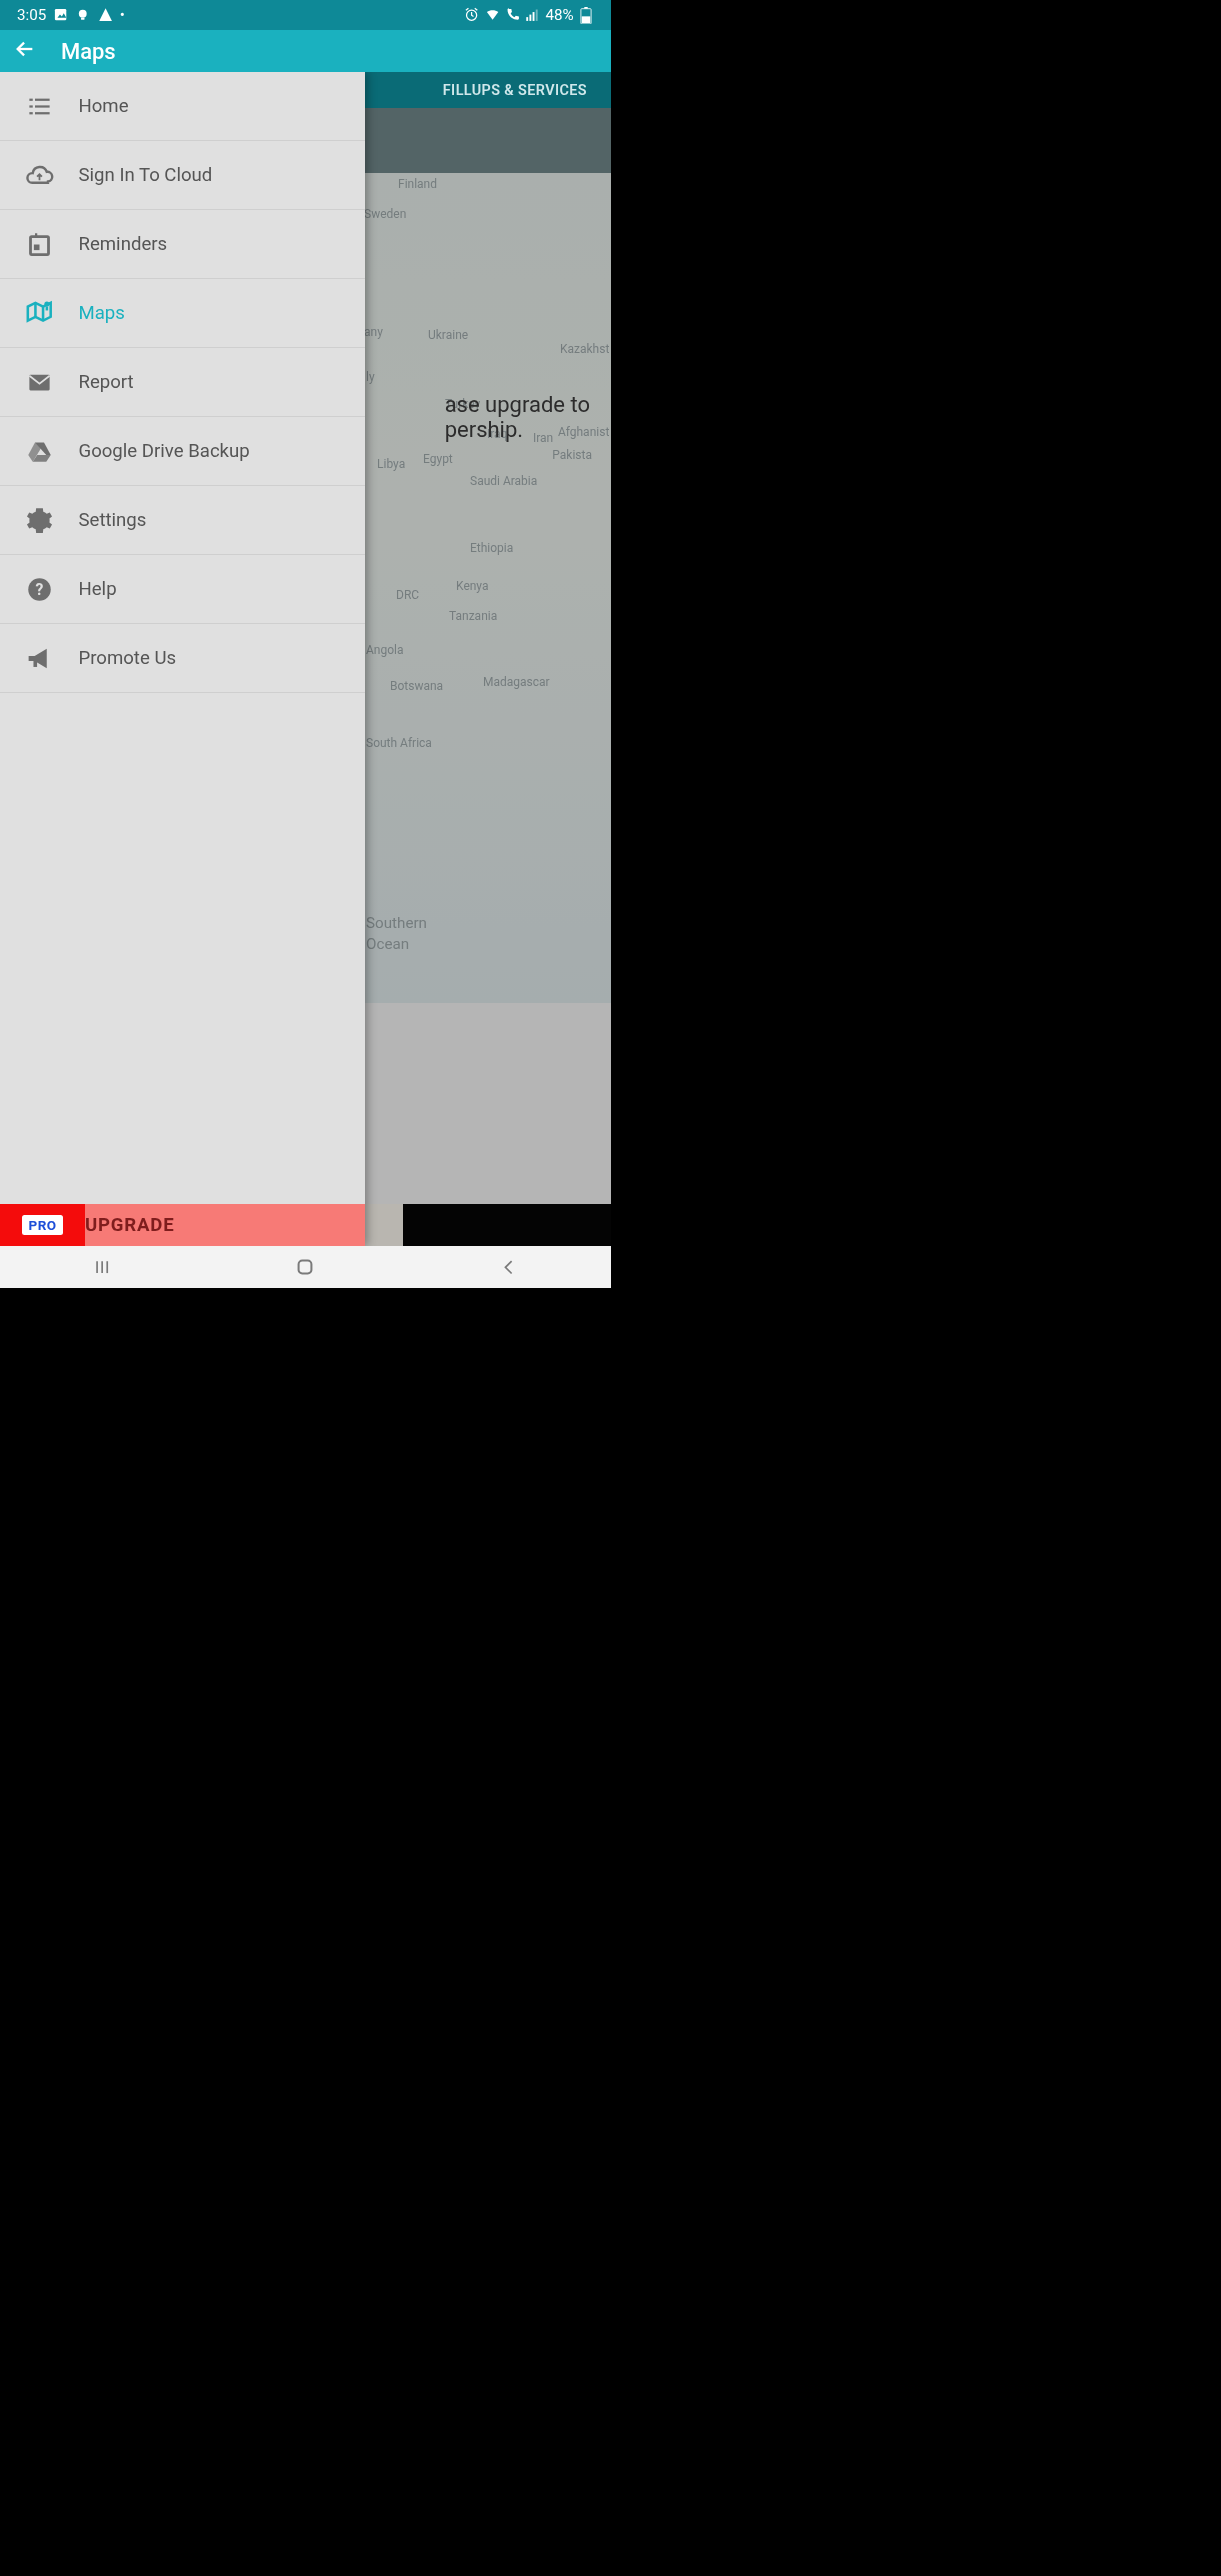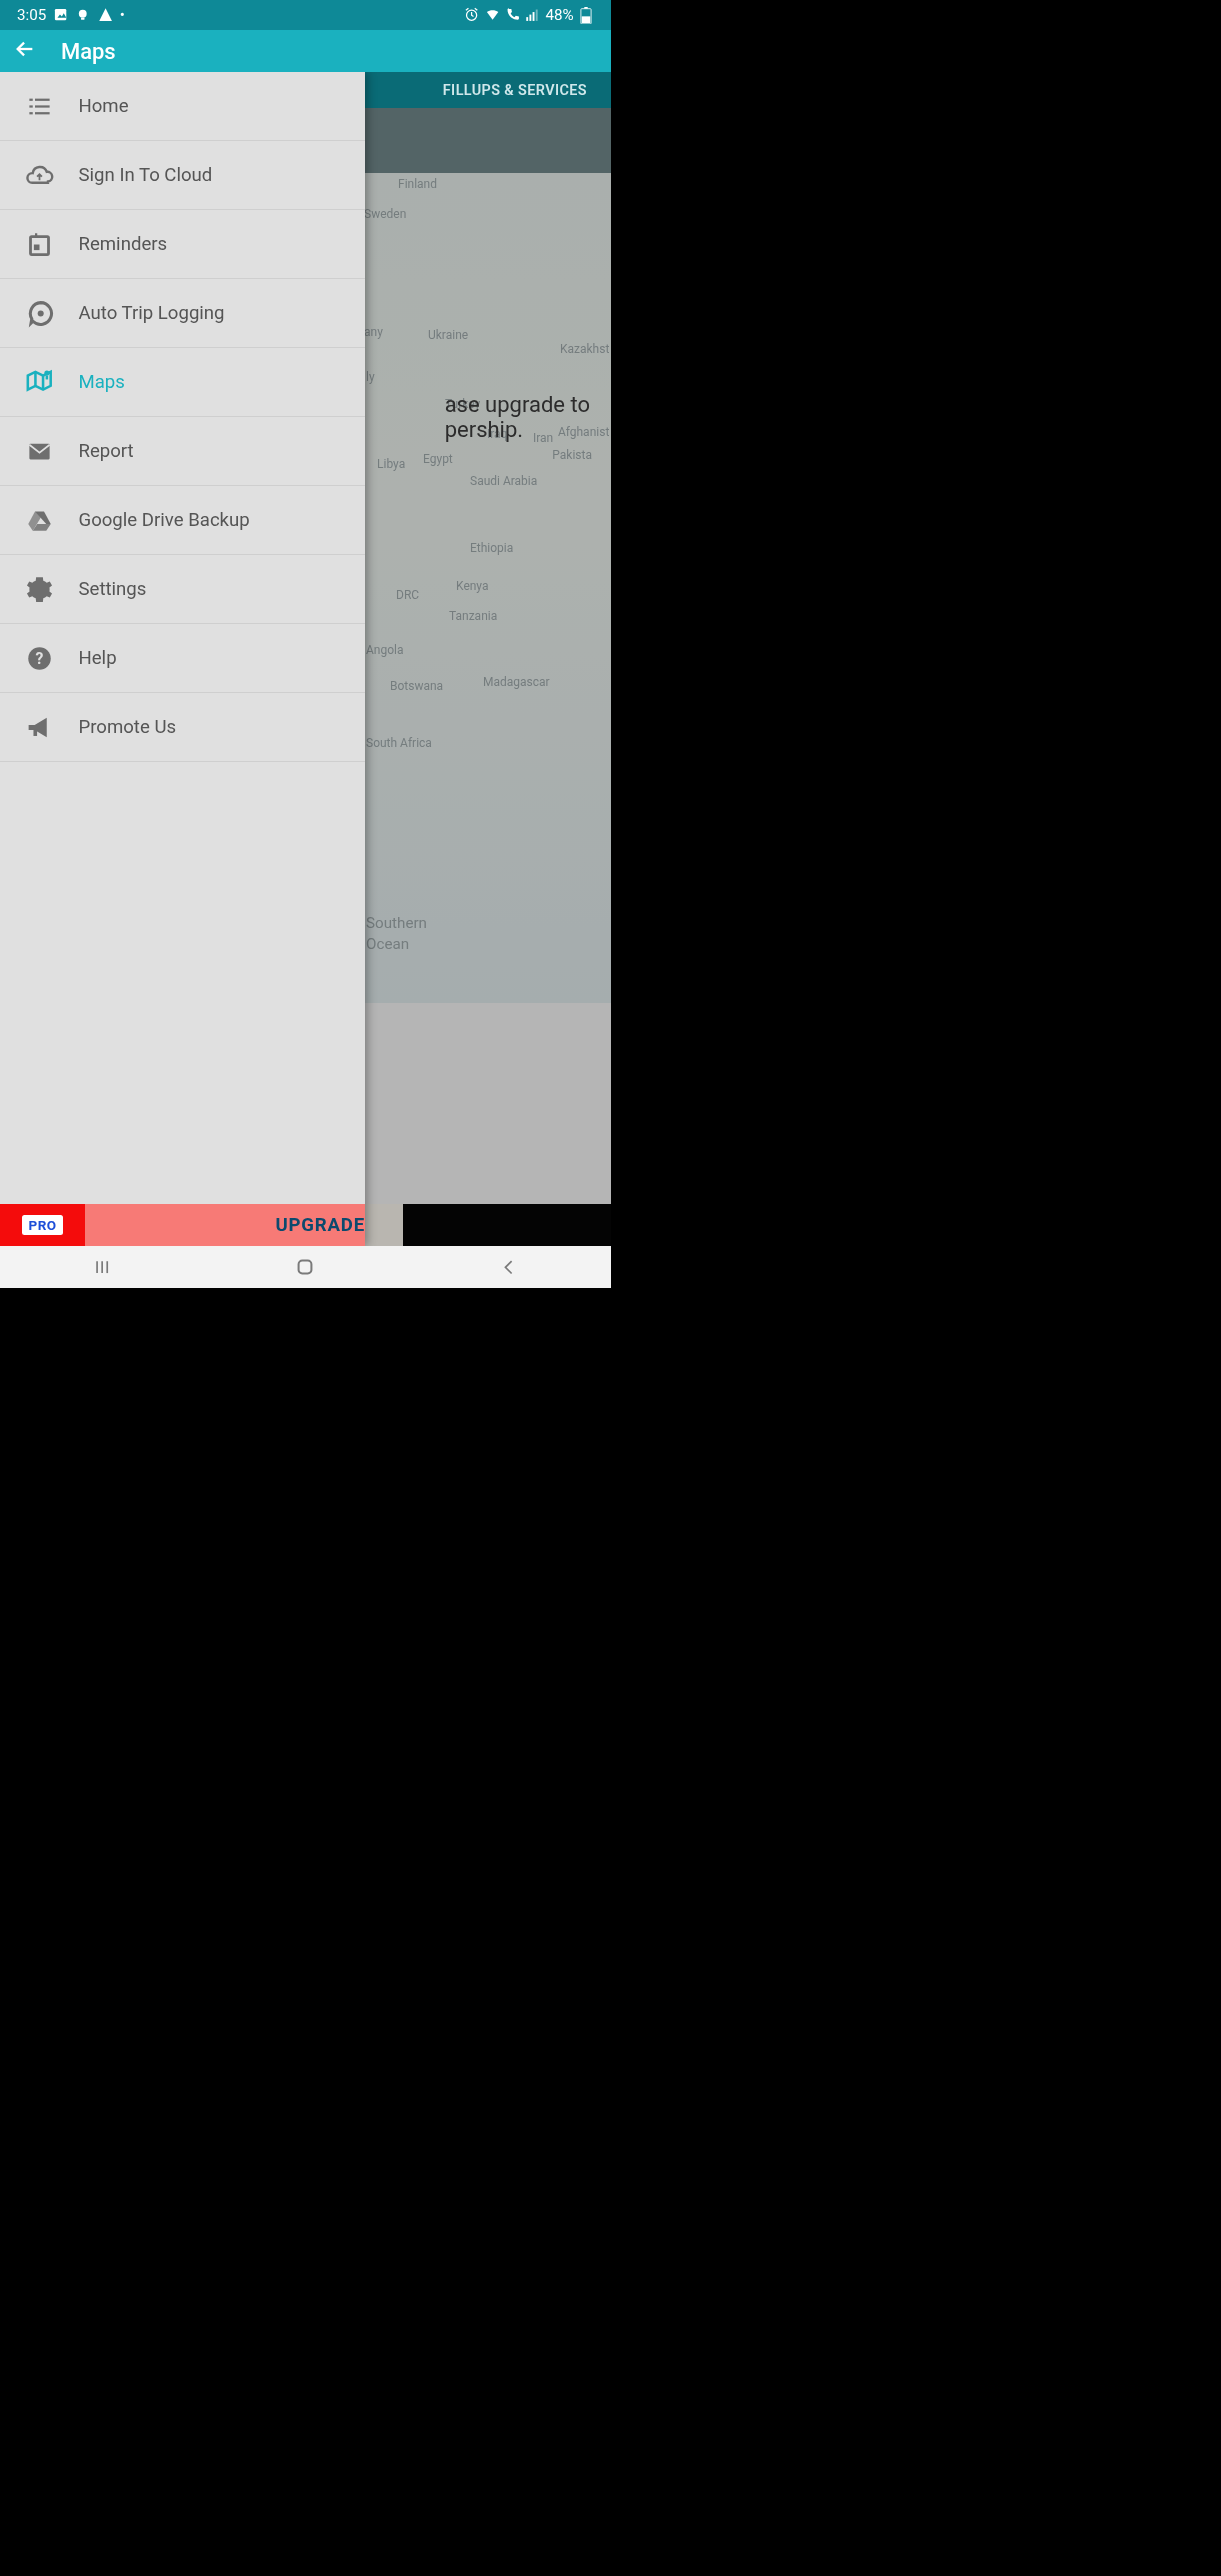--- a/index.html
+++ b/index.html
@@ -204,24 +204,24 @@
     color: #1d4ed8;
     font-weight: 700;
     font-size: 13.5px;
     padding: 1.7px 6.8px;
     border-radius: 2.5px;
     letter-spacing: 0.4px;
   }
   .upgrade-btn {
     flex: 1;
     background: #f77a76;
-    color: #0c4a6e;
-    display: flex;
-    align-items: center;
-    justify-content: flex-end;
+    color: #7f1d1d;
+    display: flex;
+    align-items: center;
+    justify-content: flex-start;
     font-size: 18.6px;
     font-weight: 700;
     letter-spacing: 0.8px;
     cursor: pointer;
   }
   
   
   .nav-bar {
     height: 42px;
     background: #f3f3f3;
@@ -392,29 +392,20 @@
         <span class="icon-wrap">
           <svg width="27" height="27" viewBox="0 0 24 24" fill="currentColor">
               <rect x="4" y="5" width="16" height="16" rx="1" fill="none" stroke="currentColor" stroke-width="2.5"></rect>
               <rect x="7" y="12" width="5" height="5"></rect>
               <rect x="8" y="2" width="2" height="4"></rect>
             </svg>
         </span>
         <span class="drawer-label">Reminders</span>
       </div>
 
-      <div class="drawer-item">
-        <span class="icon-wrap">
-          <svg width="29" height="29" viewBox="0 0 24 24" fill="currentColor">
-              <path d="M13 3a9 9 0 11-6.4 15.4L5 20l.6-3.6A9 9 0 0113 3z" fill="none" stroke="currentColor" stroke-width="2.5"></path>
-              <circle cx="13" cy="12" r="2.5"></circle>
-            </svg>
-        </span>
-        <span class="drawer-label">Auto Trip Logging</span>
-      </div>
 
       <div class="drawer-item active">
         <span class="icon-wrap">
           <svg width="32" height="32" viewBox="0 0 24 24" fill="currentColor">
               <path d="M3 18l6-3 6 3 6-3V4l-6 3-6-3-6 3v11z" fill="none" stroke="currentColor" stroke-width="2"></path>
               <path d="M9 15V4M15 18V7" stroke="currentColor" stroke-width="2"></path>
               <circle cx="18" cy="5" r="2" fill="currentColor"></circle>
               <path d="M18 7v3" stroke="currentColor" stroke-width="2"></path>
             </svg>
         </span>

